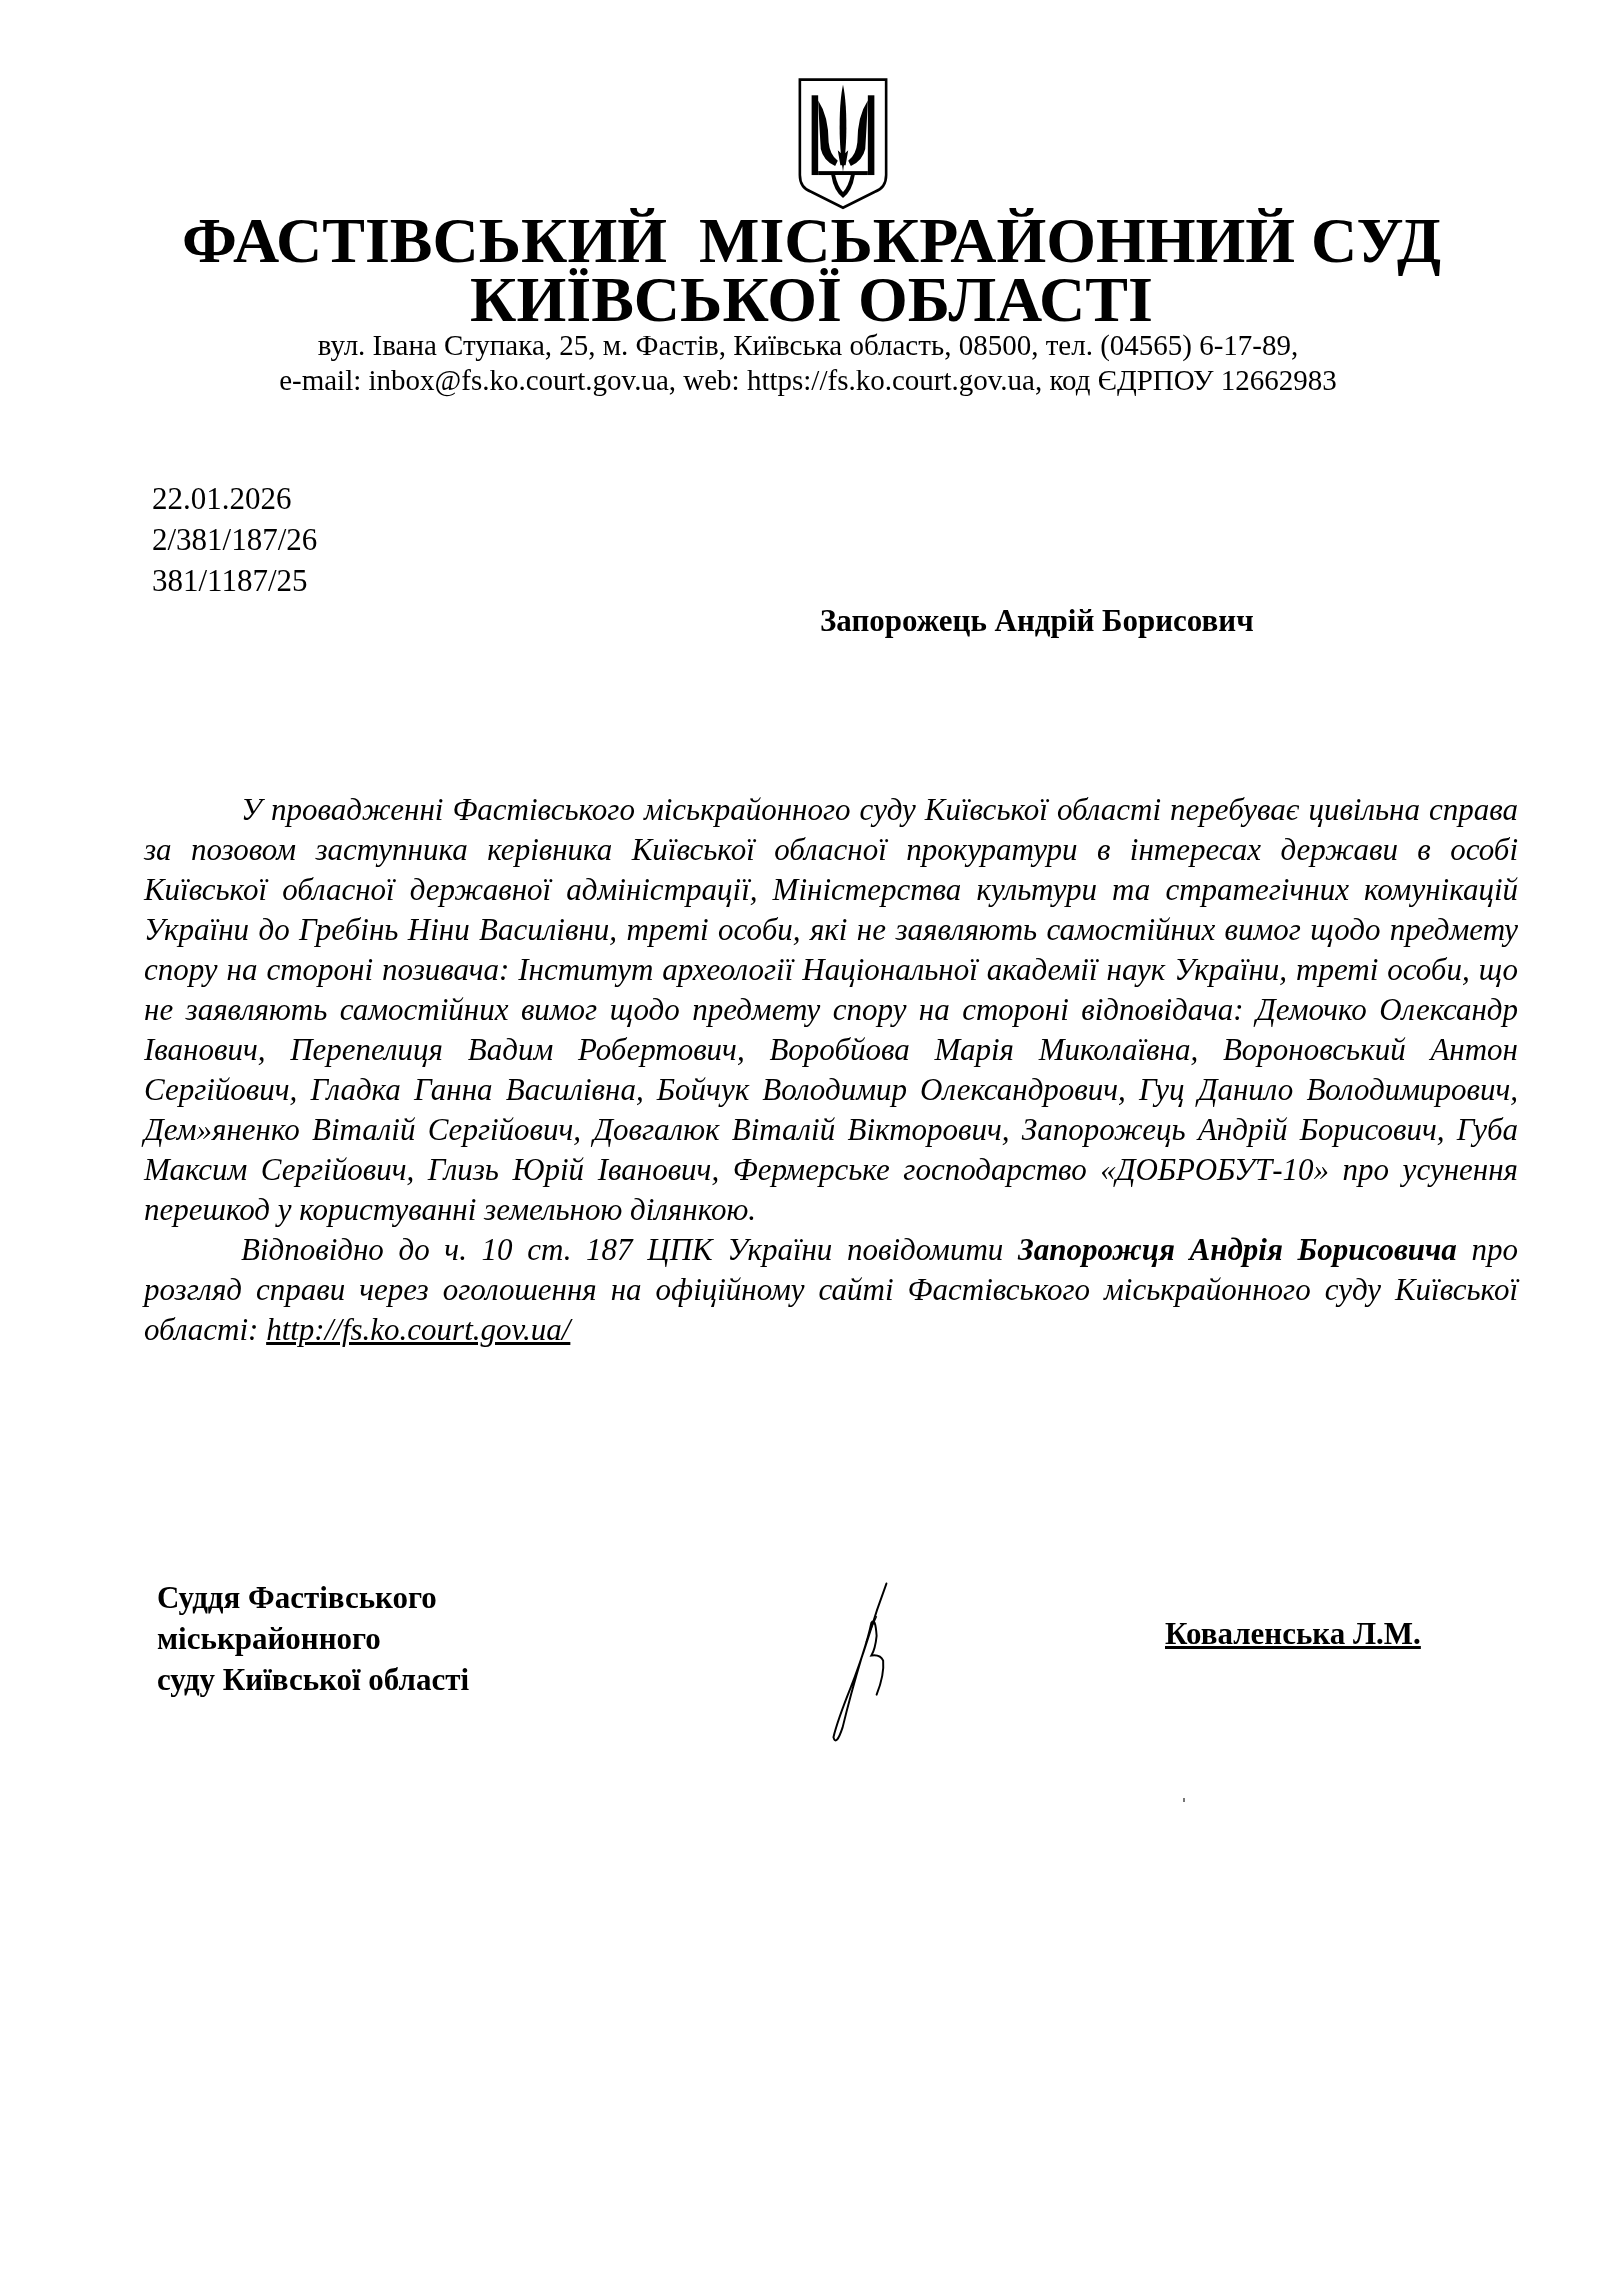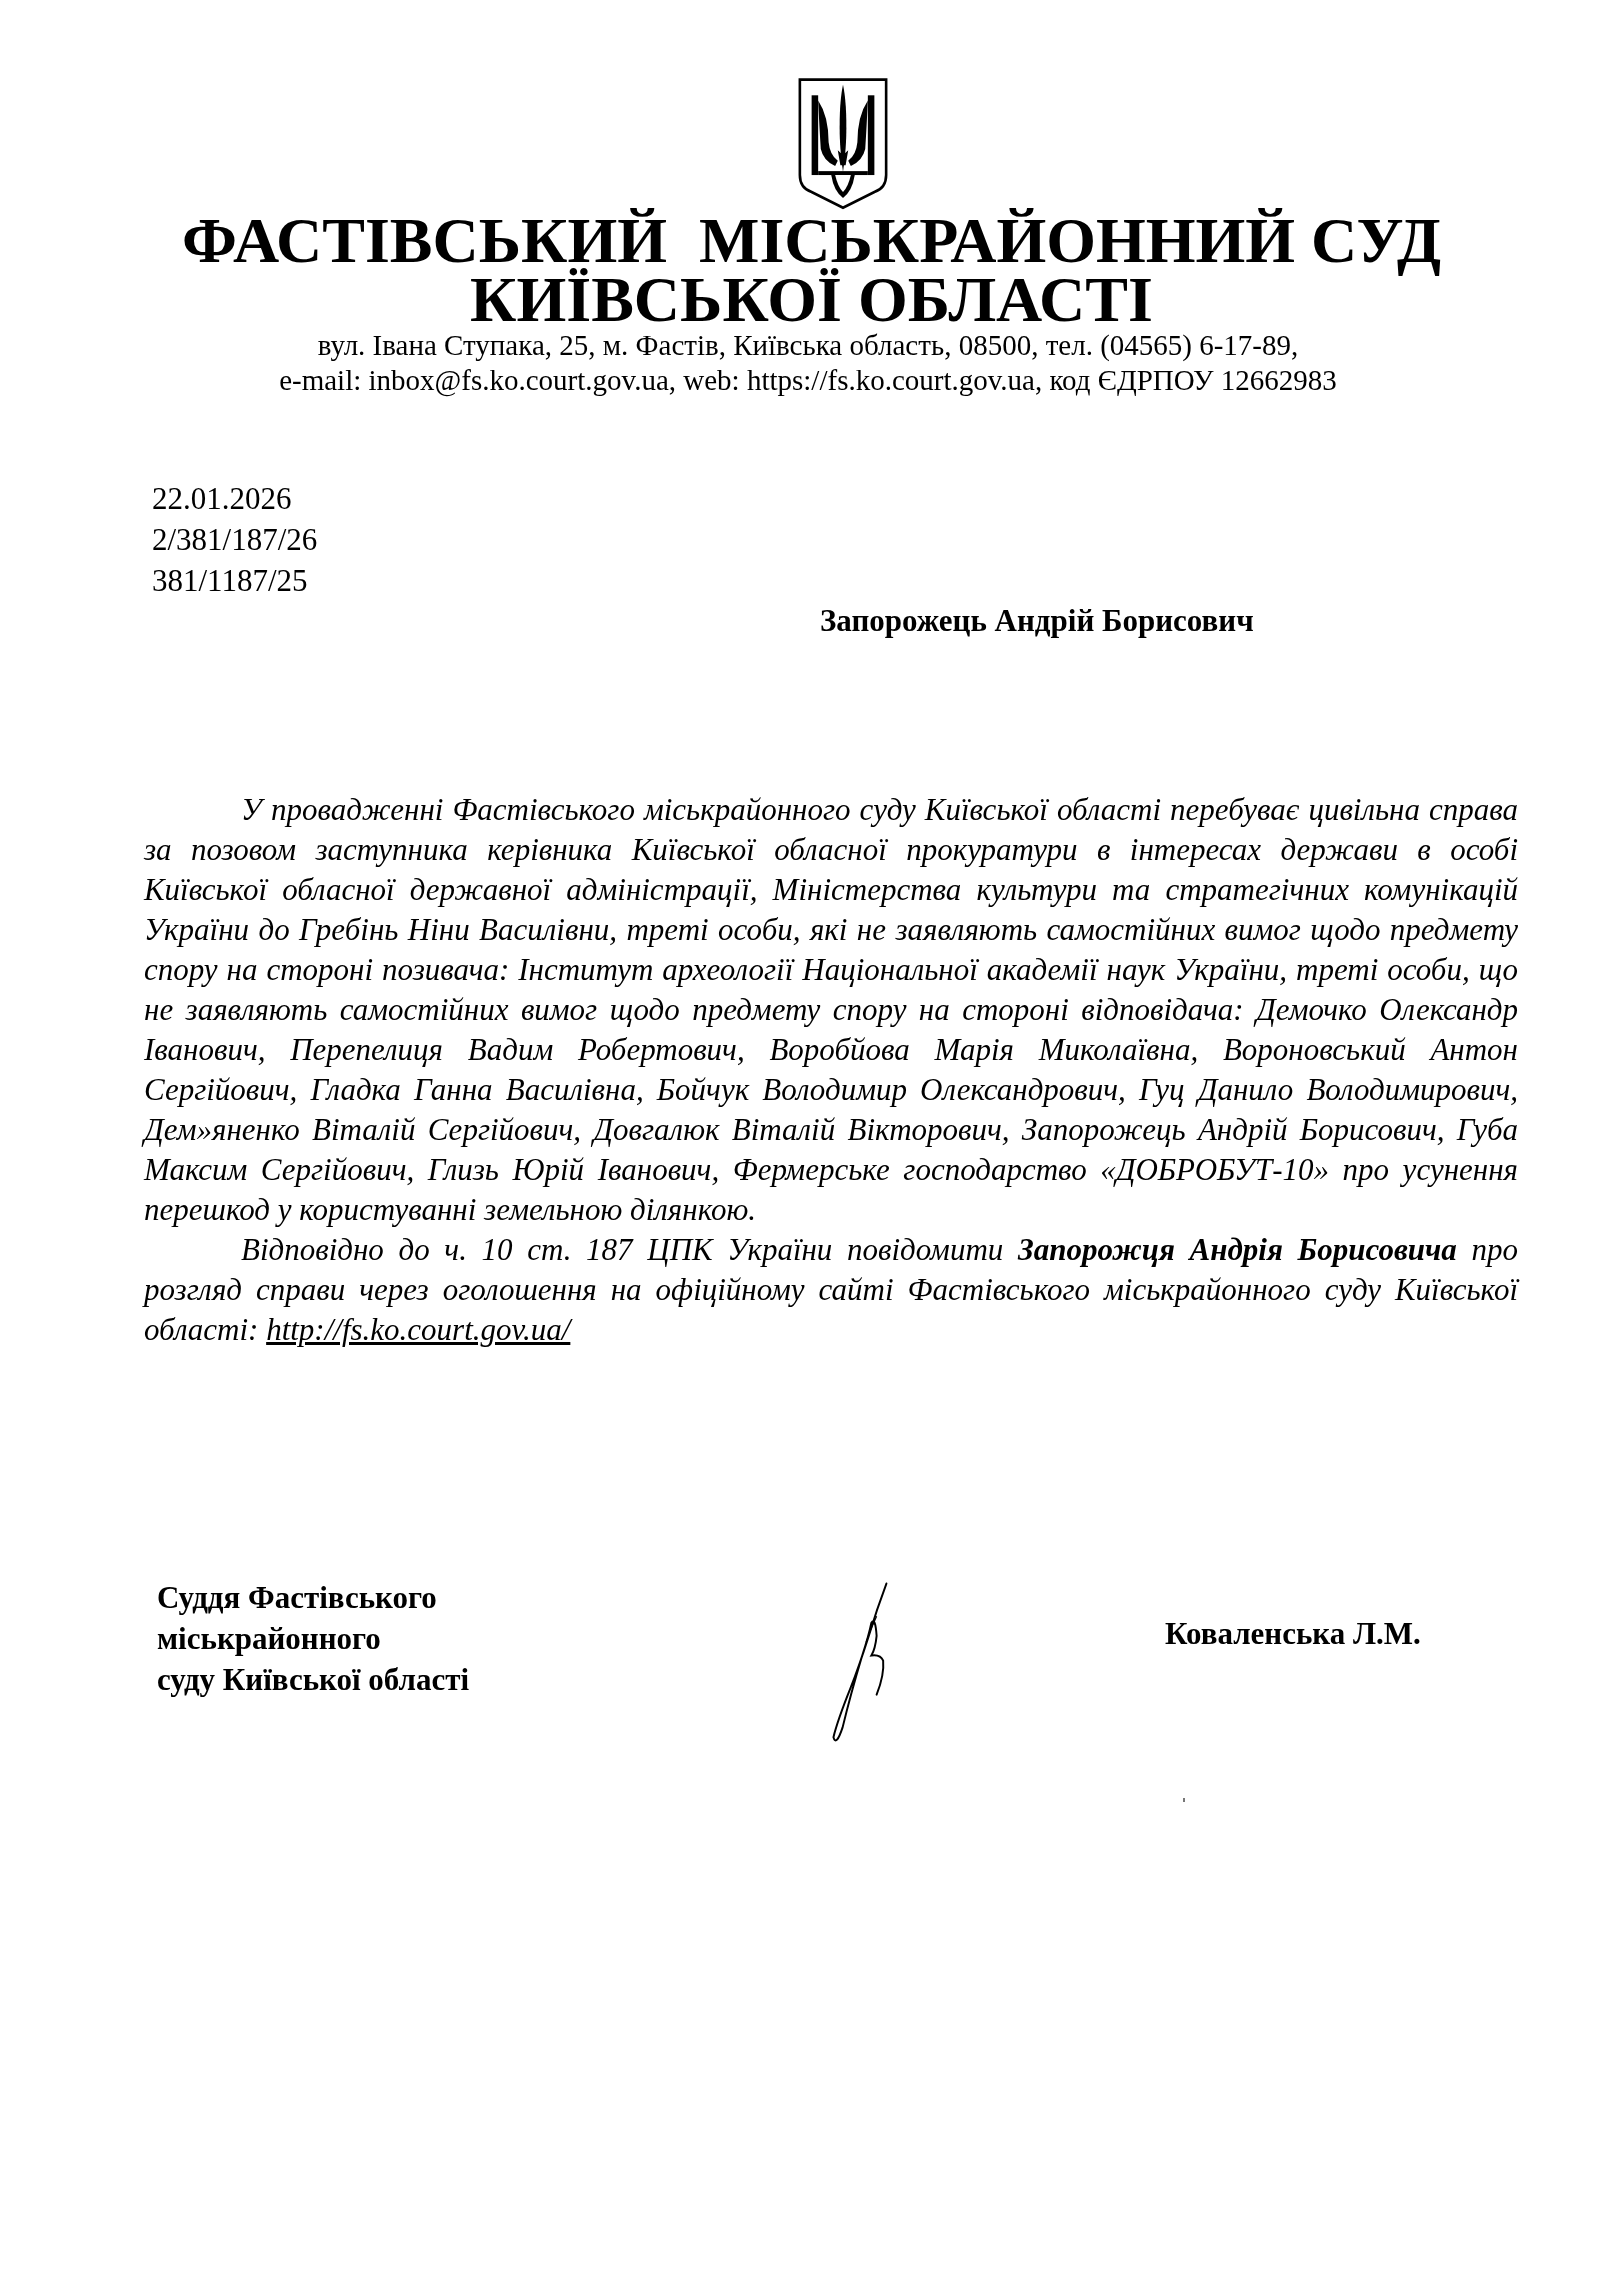--- a/index.html
+++ b/index.html
@@ -33,21 +33,21 @@
     font-size: 31px; line-height: 40px; text-align: justify; font-style: italic;
   }
   .body-text p { margin: 0; text-indent: 97px; }
   .u { text-decoration: underline; font-weight: bold; }
   .b { font-weight: bold; }
   .link { text-decoration: underline; }
   .sig-left {
     position: absolute; left: 157px; top: 1577px; font-size: 31px; font-weight: bold; line-height: 41px;
   }
   .sig-right {
-    position: absolute; left: 1165px; top: 1616px; font-size: 31px; font-weight: bold;
+    position: absolute; left: 1165px; top: 1616px; font-size: 31px; font-weight: bold; text-decoration: underline;
   }
   .signature {
     position: absolute; left: 785px; top: 1577px; width: 144px; height: 170px;
   }
   .dot {
     position: absolute; left: 1183px; top: 1798px; width: 2px; height: 3.9px; background: #777;
   }
 </style>
 </head>
 <body>

